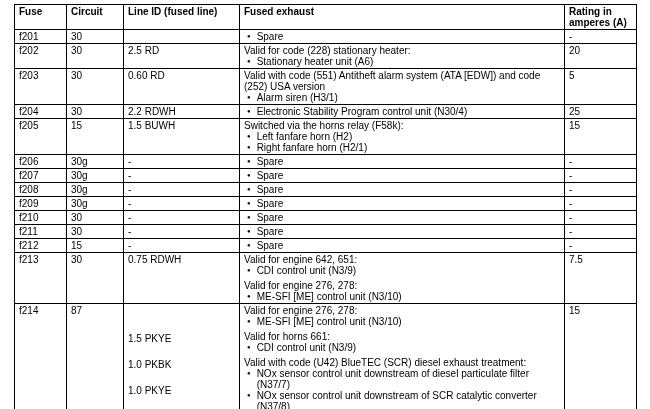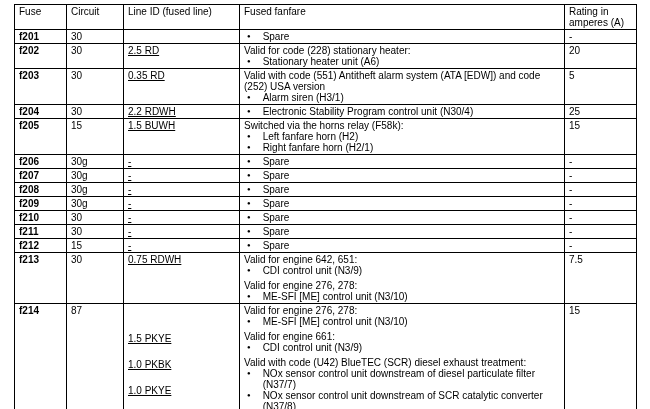--- a/index.html
+++ b/index.html
@@ -17,52 +17,52 @@
   }
   .fuse-table th, .fuse-table td {
     border: 1px solid #000000;
     vertical-align: top;
     text-align: left;
     padding: 1px 4px;
     font-size: 10px;
     line-height: 11px;
     overflow: hidden;
   }
-  .fuse-table th { font-weight: normal; margin-left: 31px; }
+  .fuse-table th { font-weight: bold; margin-left: 31px; }
   col.c-fuse     { width: 52px; }
   col.c-circuit  { width: 57px; }
   col.c-lineid   { width: 116px; }
   col.c-function { width: 325px; }
   col.c-rating   { width: 72px; }
-  .fuse-id { font-weight: bold; }
+  .fuse-id { font-weight: normal; }
   .fn-heading { font-weight: normal; }
   .fn-item + .fn-heading { margin-top: 4px; }
-  .fn-bullet { display: flex; gap: 12px; padding-left: 3px; }
+  .fn-bullet { display: flex; gap: 6px; padding-left: 3px; }
   .bullet { font-size: 6px; line-height: 11px; flex: 0 0 auto; }
-  .line-id-item { margin-bottom: 15px; text-decoration: underline; }
+  .line-id-item { margin-bottom: 15px; }
   .line-id-item:last-child { margin-bottom: 0; }
   .line-id-item:first-child:not(:only-child) { margin-top: 28px; }
 </style>
 </head>
 <body>
 
 <table class="fuse-table">
   <colgroup>
     <col class="c-fuse">
     <col class="c-circuit">
     <col class="c-lineid">
     <col class="c-function">
     <col class="c-rating">
   </colgroup>
   <thead>
     <tr>
       <th>Fuse</th>
       <th>Circuit</th>
       <th>Line ID (fused line)</th>
-      <th>Fused fanfare</th>
+      <th>Fused exhaust</th>
       <th>Rating in amperes (A)</th>
     </tr>
   </thead>
   <tbody>
       <tr>
         <td class="fuse-id">f201</td>
         <td>30</td>
         <td></td>
         <td>
           <div class="fn-item fn-bullet">
@@ -84,21 +84,21 @@
             <span class="bullet">●</span>
             <span>Stationary heater unit (A6)</span>
           </div>
         </td>
         <td>20</td>
       </tr>
       <tr>
         <td class="fuse-id">f203</td>
         <td>30</td>
         <td>
-          <div class="line-id-item">0.35 RD</div>
+          <div class="line-id-item">0.60 RD</div>
         </td>
         <td>
           <div class="fn-item fn-heading">Valid with code (551) Antitheft alarm system (ATA [EDW]) and code (252) USA version</div>
           <div class="fn-item fn-bullet">
             <span class="bullet">●</span>
             <span>Alarm siren (H3/1)</span>
           </div>
         </td>
         <td>5</td>
       </tr>
@@ -260,21 +260,21 @@
           <div class="line-id-item">1.5 PKYE</div>
           <div class="line-id-item">1.0 PKBK</div>
           <div class="line-id-item">1.0 PKYE</div>
         </td>
         <td>
           <div class="fn-item fn-heading">Valid for engine 276, 278:</div>
           <div class="fn-item fn-bullet">
             <span class="bullet">●</span>
             <span>ME-SFI [ME] control unit (N3/10)</span>
           </div>
-          <div class="fn-item fn-heading">Valid for engine 661:</div>
+          <div class="fn-item fn-heading">Valid for horns 661:</div>
           <div class="fn-item fn-bullet">
             <span class="bullet">●</span>
             <span>CDI control unit (N3/9)</span>
           </div>
           <div class="fn-item fn-heading">Valid with code (U42) BlueTEC (SCR) diesel exhaust treatment:</div>
           <div class="fn-item fn-bullet">
             <span class="bullet">●</span>
             <span>NOx sensor control unit downstream of diesel particulate filter (N37/7)</span>
           </div>
           <div class="fn-item fn-bullet">

